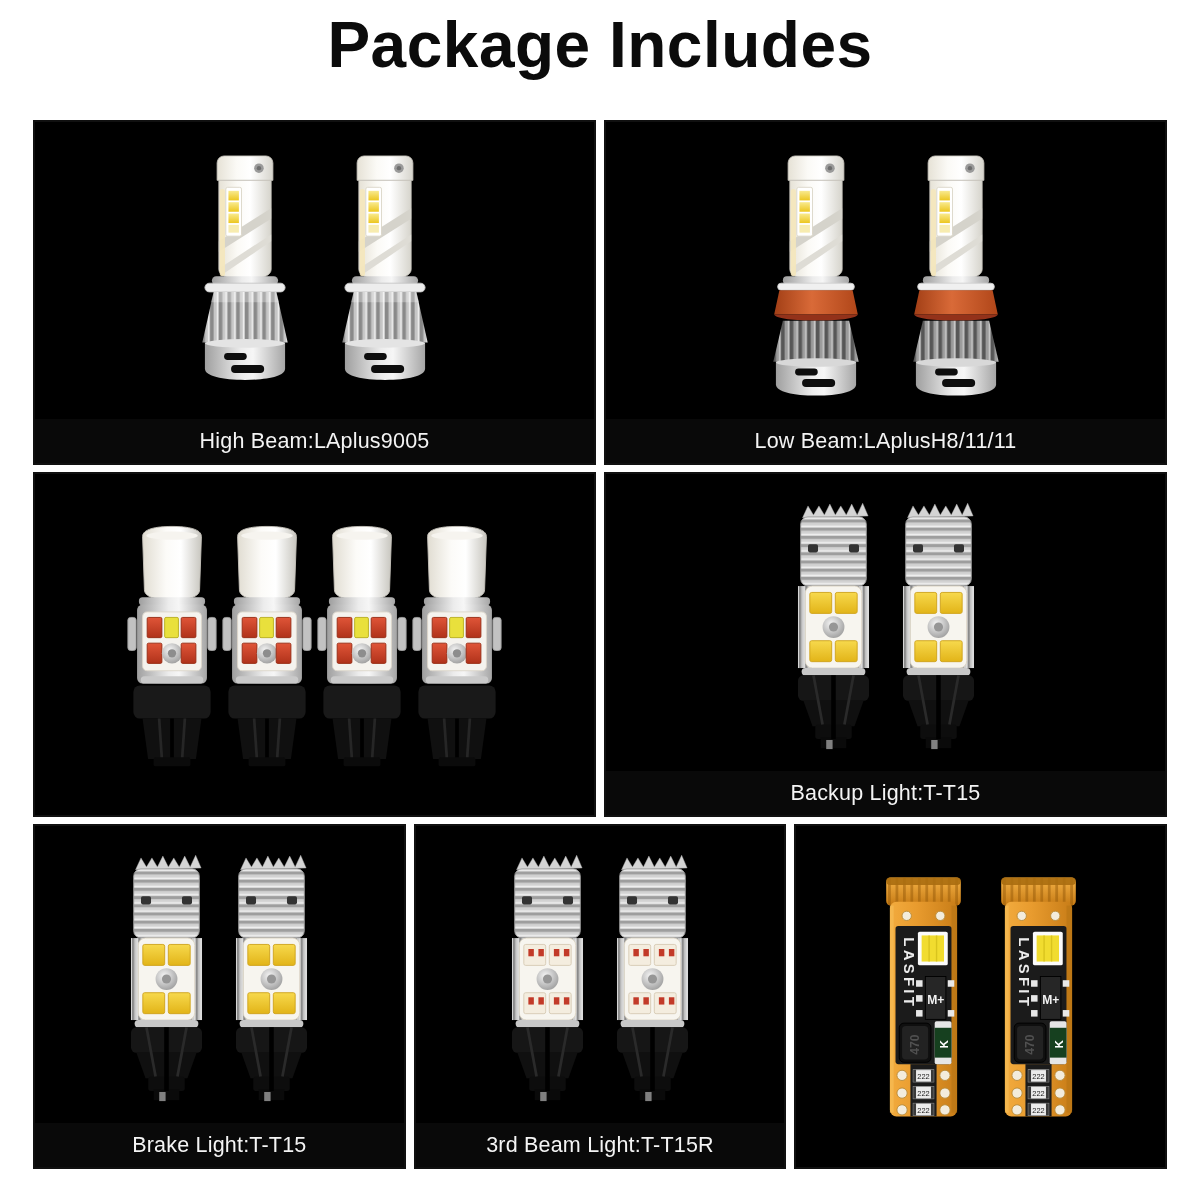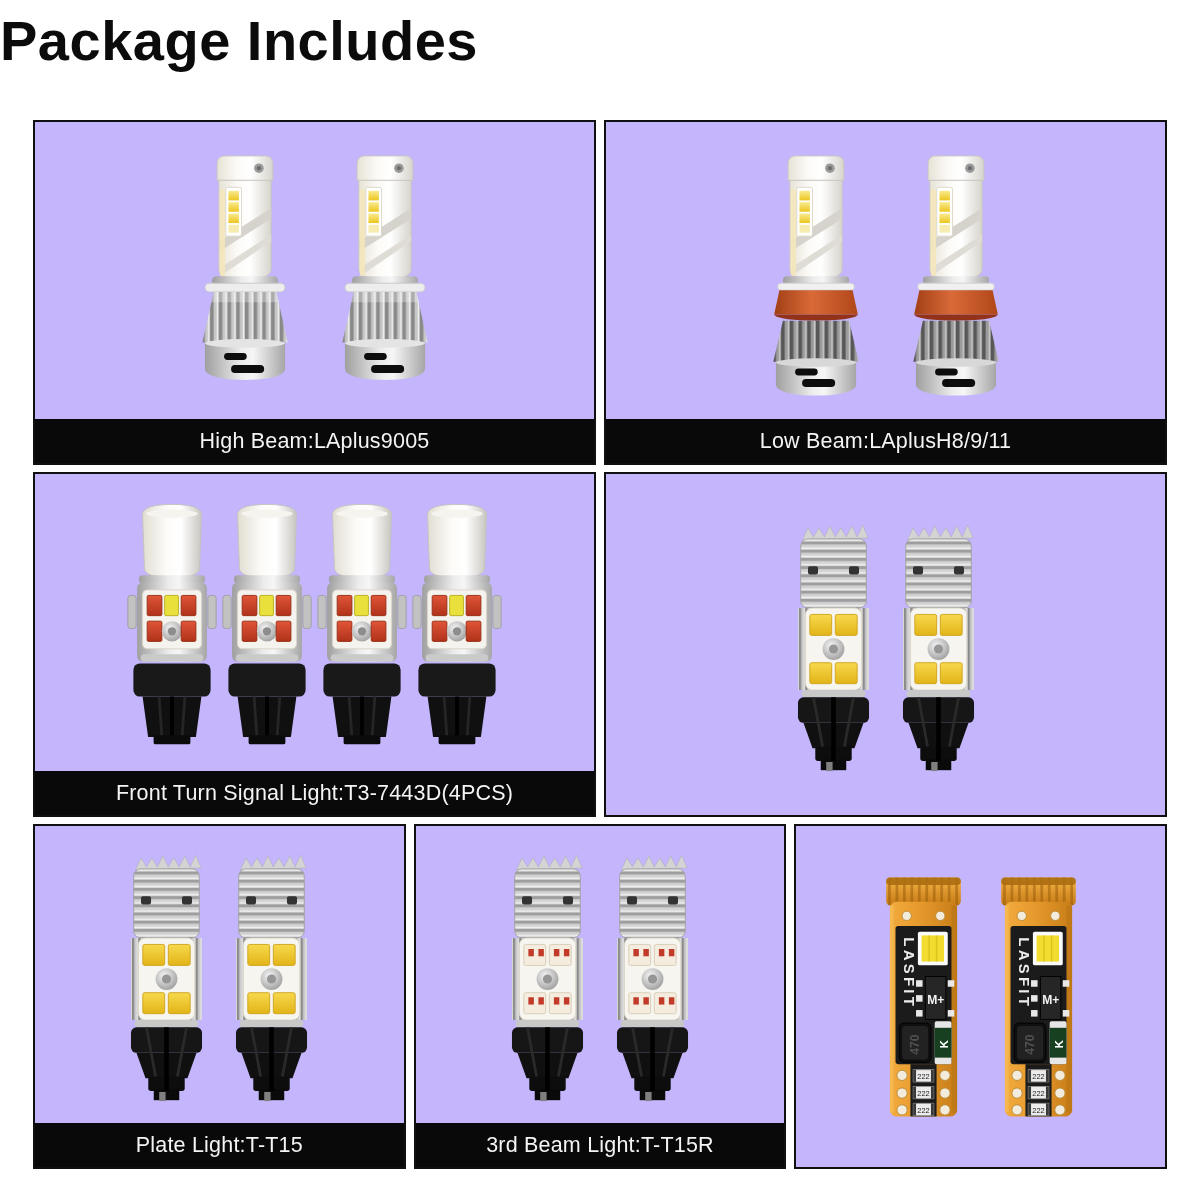--- a/index.html
+++ b/index.html
@@ -1,24 +1,24 @@
 <!DOCTYPE html>
 <html><head>
 <meta charset="utf-8">
 <style>
   html,body { margin:0; padding:0; background:#ffffff; }
   .page { position:relative; width:1200px; height:1200px; background:#ffffff;
           font-family:"Liberation Sans", sans-serif; overflow:hidden; }
-  .title { position:absolute; top:8px; left:0; width:100%; text-align:left;
-           font-size:56px; font-weight:900; letter-spacing:0.5px; color:#0b0b0b; }
+  .title { position:absolute; top:8px; left:0; width:100%; text-align:center;
+           font-size:64px; font-weight:900; letter-spacing:0.5px; color:#0b0b0b; }
   .grid { position:absolute; top:120px; left:33px; width:1134px;
           display:flex; flex-direction:column; gap:7px; }
   .row  { display:flex; gap:8px; }
   .cell { flex:1; height:345px; box-sizing:border-box; border:2px solid #101010;
-          background:#c4b5fd; display:flex; flex-direction:column; }
+          background:#000000; display:flex; flex-direction:column; }
   .imgarea { flex:1; display:flex; align-items:center; justify-content:center; }
   .g18 { gap:18px; } .g10 { gap:10px; } .g2 { gap:3px; } .g12 { gap:14px; }
   .caption { flex:0 0 44px; height:44px; background:#090909; color:#f4f4f4;
              display:flex; align-items:center; justify-content:center;
              font-size:21.5px; letter-spacing:0.2px; white-space:nowrap; }
   svg.product { display:block; }
   svg text { font-family:"Liberation Sans", sans-serif; }
   .defs-holder { position:absolute; width:0; height:0; overflow:hidden; }
 </style>
 </head>
@@ -292,65 +292,65 @@
       </div>
       <div class="cell">
         <div class="imgarea g18">
           <svg class="product" width="122" height="262" viewBox="0 0 140 300">
               <use href="#sym-lb"></use>
             </svg>
           <svg class="product" width="122" height="262" viewBox="0 0 140 300">
               <use href="#sym-lb"></use>
             </svg>
         </div>
-        <div class="caption">Low Beam:LAplusH8/9/11</div>
+        <div class="caption">Low Beam:LAplusH8/11/11</div>
       </div>
     </div>
 
     <div class="row">
       <div class="cell">
         <div class="imgarea g2">
           <svg class="product" width="92" height="250" viewBox="0 0 100 272">
               <use href="#sym-ts"></use>
             </svg>
           <svg class="product" width="92" height="250" viewBox="0 0 100 272">
               <use href="#sym-ts"></use>
             </svg>
           <svg class="product" width="92" height="250" viewBox="0 0 100 272">
               <use href="#sym-ts"></use>
             </svg>
           <svg class="product" width="92" height="250" viewBox="0 0 100 272">
               <use href="#sym-ts"></use>
             </svg>
         </div>
-        <div class="caption">Front Turn Signal Light:T3-7443D(4PCS)</div>
       </div>
       <div class="cell">
         <div class="imgarea g10">
           <svg class="product" width="95" height="255" viewBox="0 0 104 280">
               <use href="#sym-t15"></use>
             </svg>
           <svg class="product" width="95" height="255" viewBox="0 0 104 280">
               <use href="#sym-t15"></use>
             </svg>
         </div>
+        <div class="caption">Backup Light:T-T15</div>
       </div>
     </div>
 
     <div class="row">
       <div class="cell">
         <div class="imgarea g10">
           <svg class="product" width="95" height="255" viewBox="0 0 104 280">
               <use href="#sym-t15"></use>
             </svg>
           <svg class="product" width="95" height="255" viewBox="0 0 104 280">
               <use href="#sym-t15"></use>
             </svg>
         </div>
-        <div class="caption">Plate Light:T-T15</div>
+        <div class="caption">Brake Light:T-T15</div>
       </div>
       <div class="cell">
         <div class="imgarea g10">
           <svg class="product" width="95" height="255" viewBox="0 0 104 280">
               <use href="#sym-t15r"></use>
             </svg>
           <svg class="product" width="95" height="255" viewBox="0 0 104 280">
               <use href="#sym-t15r"></use>
             </svg>
         </div>

